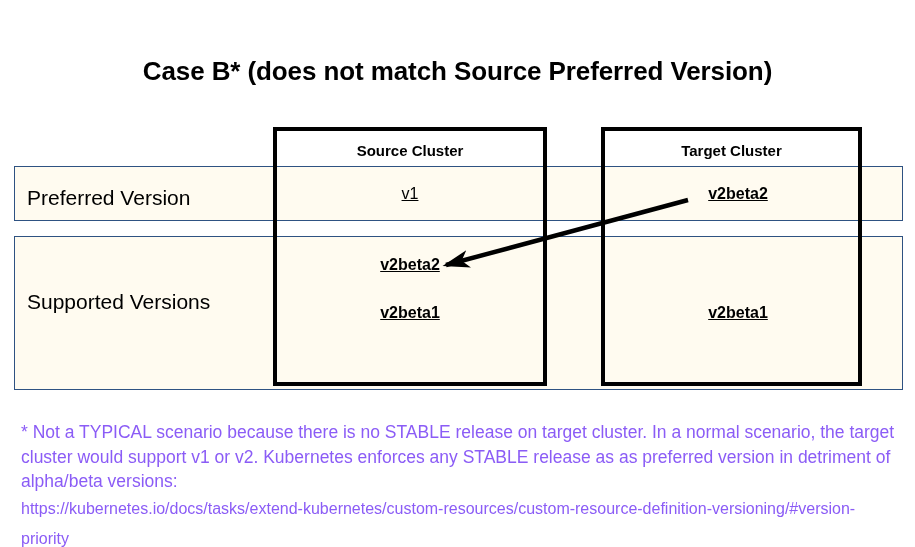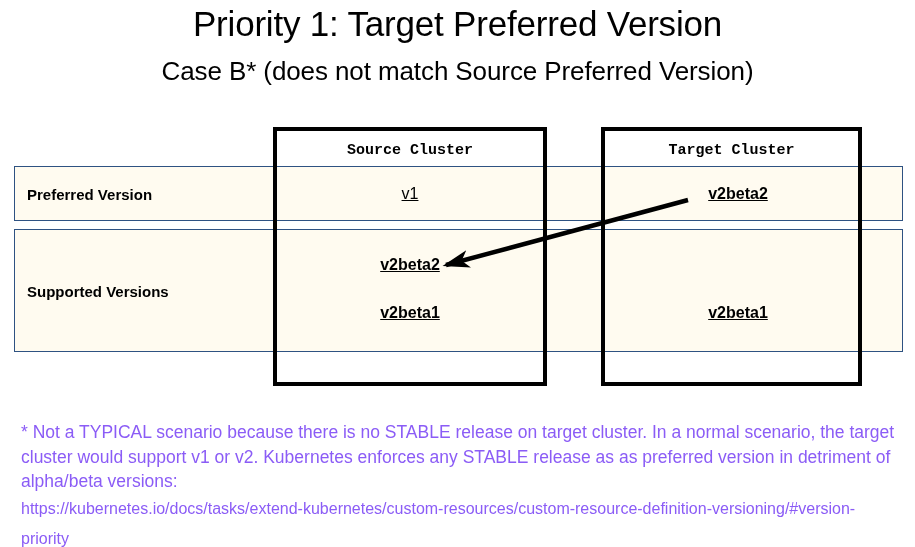--- a/index.html
+++ b/index.html
@@ -33,50 +33,50 @@
     line-height: 44px;
     white-space: nowrap;
   }
   .subtitle {
     position: absolute;
     left: 0;
     top: 55px;
     width: 915px;
     text-align: center;
     font-size: 26px;
-    font-weight: 400;
+    font-weight: 700;
     letter-spacing: -0.1px;
     line-height: 33px;
     white-space: nowrap;
   }
 
   
   .band {
     position: absolute;
     background: #fffbf0;
     border: 1px solid #2e5282;
     box-sizing: border-box;
   }
   #band-preferred {
     left: 14px;
     top: 166px;
     width: 889px;
     height: 55px;
   }
   #band-supported {
     left: 14px;
-    top: 229px;
+    top: 236px;
     width: 889px;
-    height: 123px;
+    height: 154px;
   }
   .band-label {
     position: absolute;
     left: 12px;
-    font-size: 15px;
-    font-weight: 700;
+    font-size: 21px;
+    font-weight: 400;
     color: #000;
     white-space: nowrap;
   }
   #label-preferred { top: 19px; }
   #label-supported { top: 53px; }
 
   
   .cluster-box {
     position: absolute;
     border: 4px solid #000000;
@@ -97,21 +97,20 @@
   }
   .cluster-title {
     position: absolute;
     top: 11px;
     left: 0;
     width: 100%;
     text-align: center;
     font-size: 15px;
     font-weight: bold;
     white-space: nowrap;
-    font-family: Liberation Mono, monospace;
   }
 
   
   .ver {
     position: absolute;
     text-align: center;
     font-size: 16px;
     white-space: nowrap;
     line-height: 20px;
   }
@@ -150,21 +149,20 @@
     display: block;
     font-size: 16px;
     line-height: 30px;
   }
 </style>
 </head>
 <body>
 
 <div id="slide">
 
-  <div class="title">Priority 1: Target Preferred Version</div>
   <div class="subtitle">Case B* (does not match Source Preferred Version)</div>
 
   <div class="band" id="band-preferred">
     <span class="band-label" id="label-preferred">Preferred Version</span>
   </div>
 
   <div class="band" id="band-supported">
     <span class="band-label" id="label-supported">Supported Versions</span>
   </div>
 

